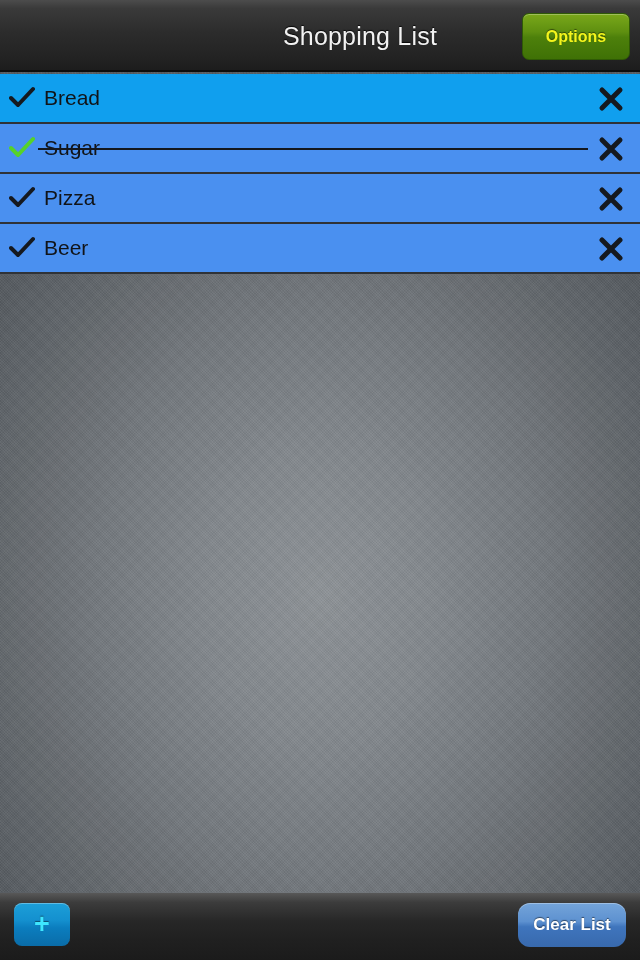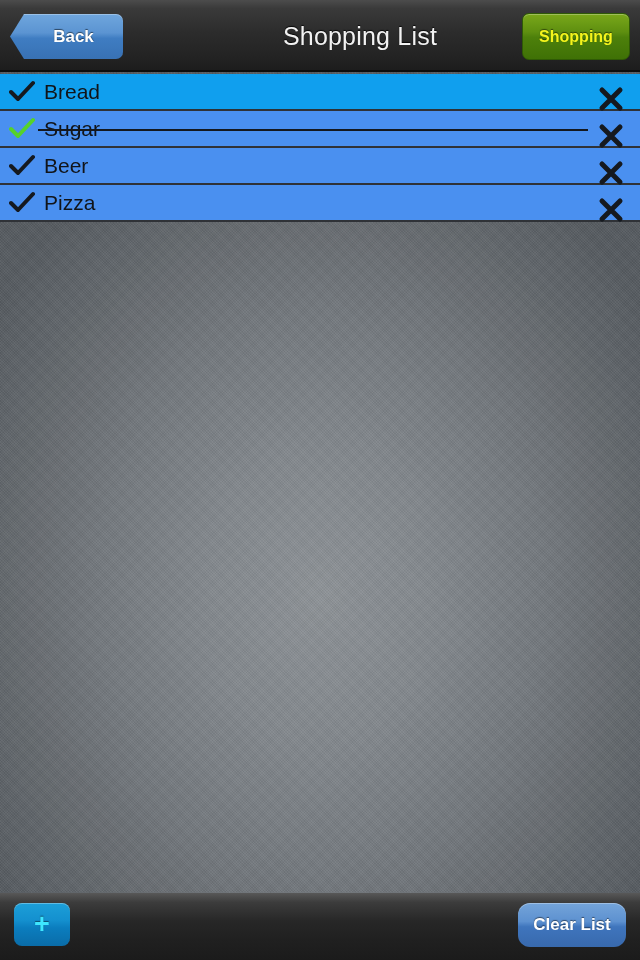--- a/index.html
+++ b/index.html
@@ -82,21 +82,21 @@
   }
 
   
   .list{
     position:absolute; top:74px; left:0;
     width:640px;
     z-index:4;
   }
   .row{
     position:relative;
-    width:640px; height:37px;
+    width:640px; height:50px;
     display:flex; align-items:center;
     border-bottom:2px solid #2f3237;
     cursor:pointer;
   }
   .row.variant-bright{ background:#109fee; }
   .row.variant-normal{ background:#4a90f0; }
 
   .check{
     width:32px; margin-left:6px;
     display:flex; align-items:center; justify-content:center;
@@ -170,30 +170,27 @@
     cursor:pointer;
   }
 </style>
 </head>
 <body>
 
 <div id="app">
 
   <div class="navbar">
 
-    <div class="back-btn">
-      <span>Back</span>
-    </div>
 
     <div class="nav-title">
       <span>Shopping List</span>
     </div>
 
     <div class="options-btn">
-      <span>Shopping</span>
+      <span>Options</span>
     </div>
   </div>
 
   <div class="list" id="list-root">
       <div class="row variant-bright">
         <div class="check">
           <svg width="26" height="24" viewBox="0 0 26 24">
             <path d="M2 12 L9 19 L24 3" fill="none" stroke="#15191f" stroke-width="4" stroke-linecap="round" stroke-linejoin="round"></path>
           </svg>
         </div>
@@ -217,34 +214,34 @@
             <path d="M5 5 L23 23 M23 5 L5 23" fill="none" stroke="#15191f" stroke-width="5" stroke-linecap="round"></path>
           </svg>
         </div>
       </div>
       <div class="row variant-normal">
         <div class="check">
           <svg width="26" height="24" viewBox="0 0 26 24">
             <path d="M2 12 L9 19 L24 3" fill="none" stroke="#15191f" stroke-width="4" stroke-linecap="round" stroke-linejoin="round"></path>
           </svg>
         </div>
+        <div class="row-label">Pizza</div>
+        <div class="delete-btn">
+          <svg width="28" height="28" viewBox="0 0 28 28">
+            <path d="M5 5 L23 23 M23 5 L5 23" fill="none" stroke="#15191f" stroke-width="5" stroke-linecap="round"></path>
+          </svg>
+        </div>
+      </div>
+      <div class="row variant-normal">
+        <div class="check">
+          <svg width="26" height="24" viewBox="0 0 26 24">
+            <path d="M2 12 L9 19 L24 3" fill="none" stroke="#15191f" stroke-width="4" stroke-linecap="round" stroke-linejoin="round"></path>
+          </svg>
+        </div>
         <div class="row-label">Beer</div>
-        <div class="delete-btn">
-          <svg width="28" height="28" viewBox="0 0 28 28">
-            <path d="M5 5 L23 23 M23 5 L5 23" fill="none" stroke="#15191f" stroke-width="5" stroke-linecap="round"></path>
-          </svg>
-        </div>
-      </div>
-      <div class="row variant-normal">
-        <div class="check">
-          <svg width="26" height="24" viewBox="0 0 26 24">
-            <path d="M2 12 L9 19 L24 3" fill="none" stroke="#15191f" stroke-width="4" stroke-linecap="round" stroke-linejoin="round"></path>
-          </svg>
-        </div>
-        <div class="row-label">Pizza</div>
         <div class="delete-btn">
           <svg width="28" height="28" viewBox="0 0 28 28">
             <path d="M5 5 L23 23 M23 5 L5 23" fill="none" stroke="#15191f" stroke-width="5" stroke-linecap="round"></path>
           </svg>
         </div>
       </div>
     </div>
 
   <div class="toolbar">
     <div class="add-btn">

